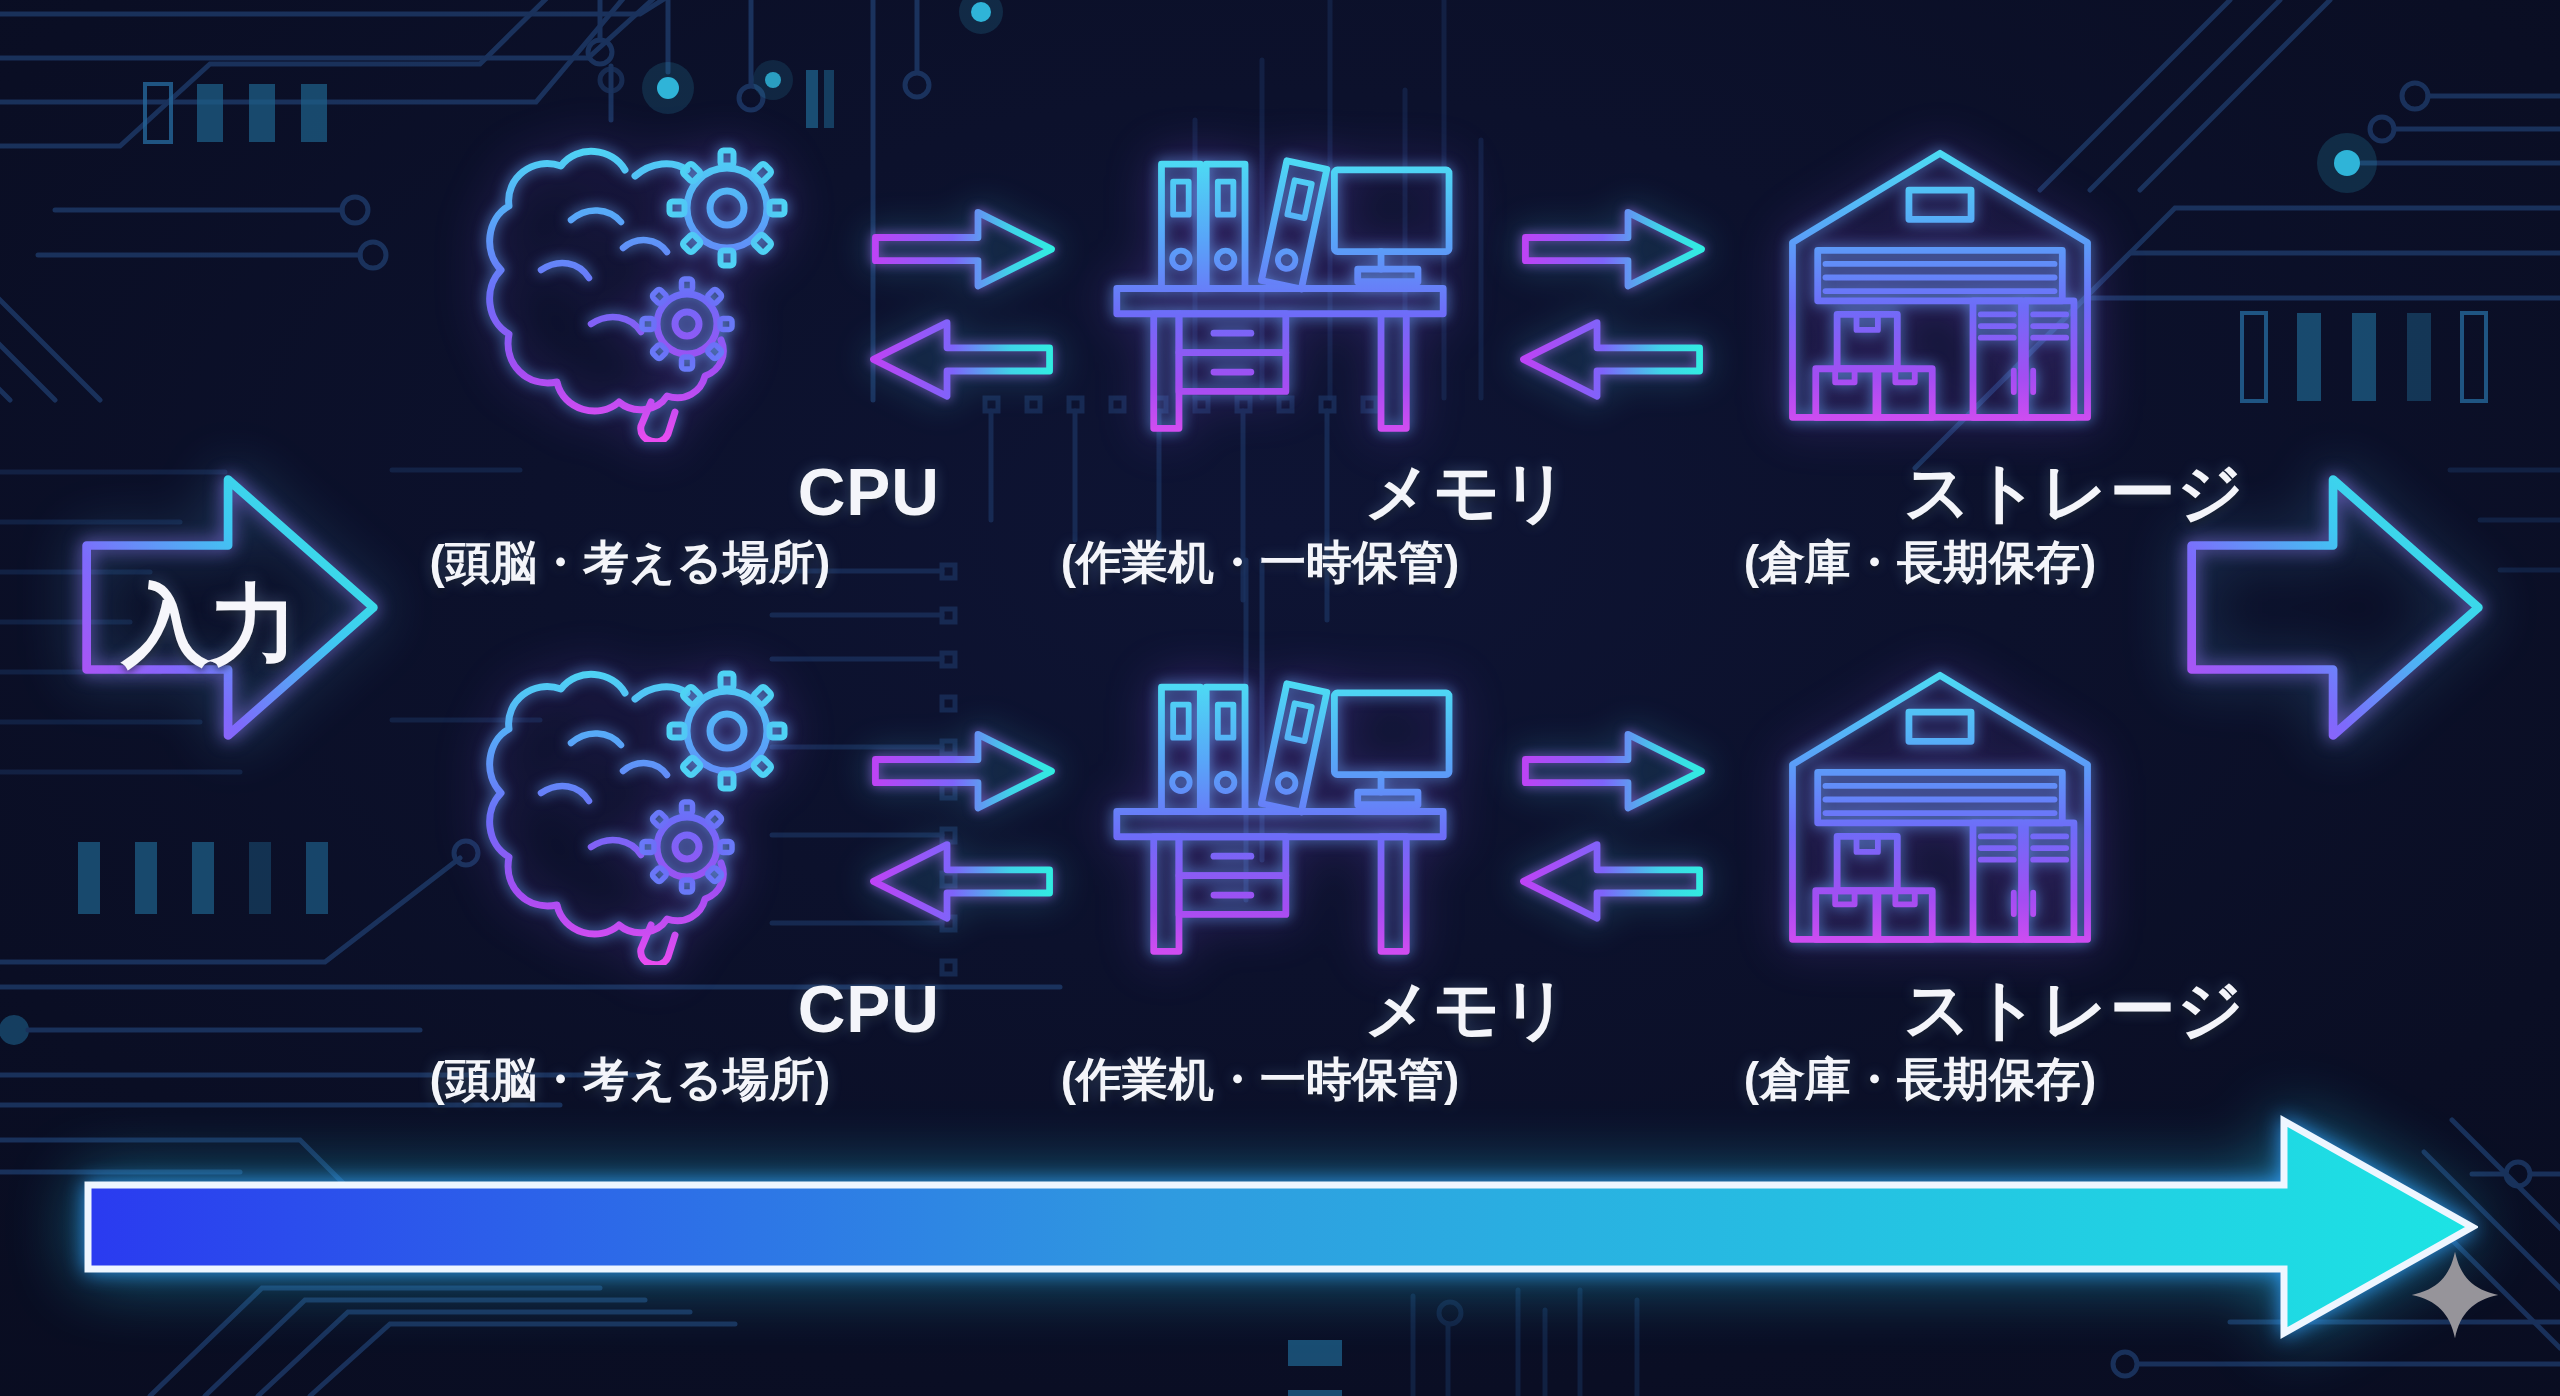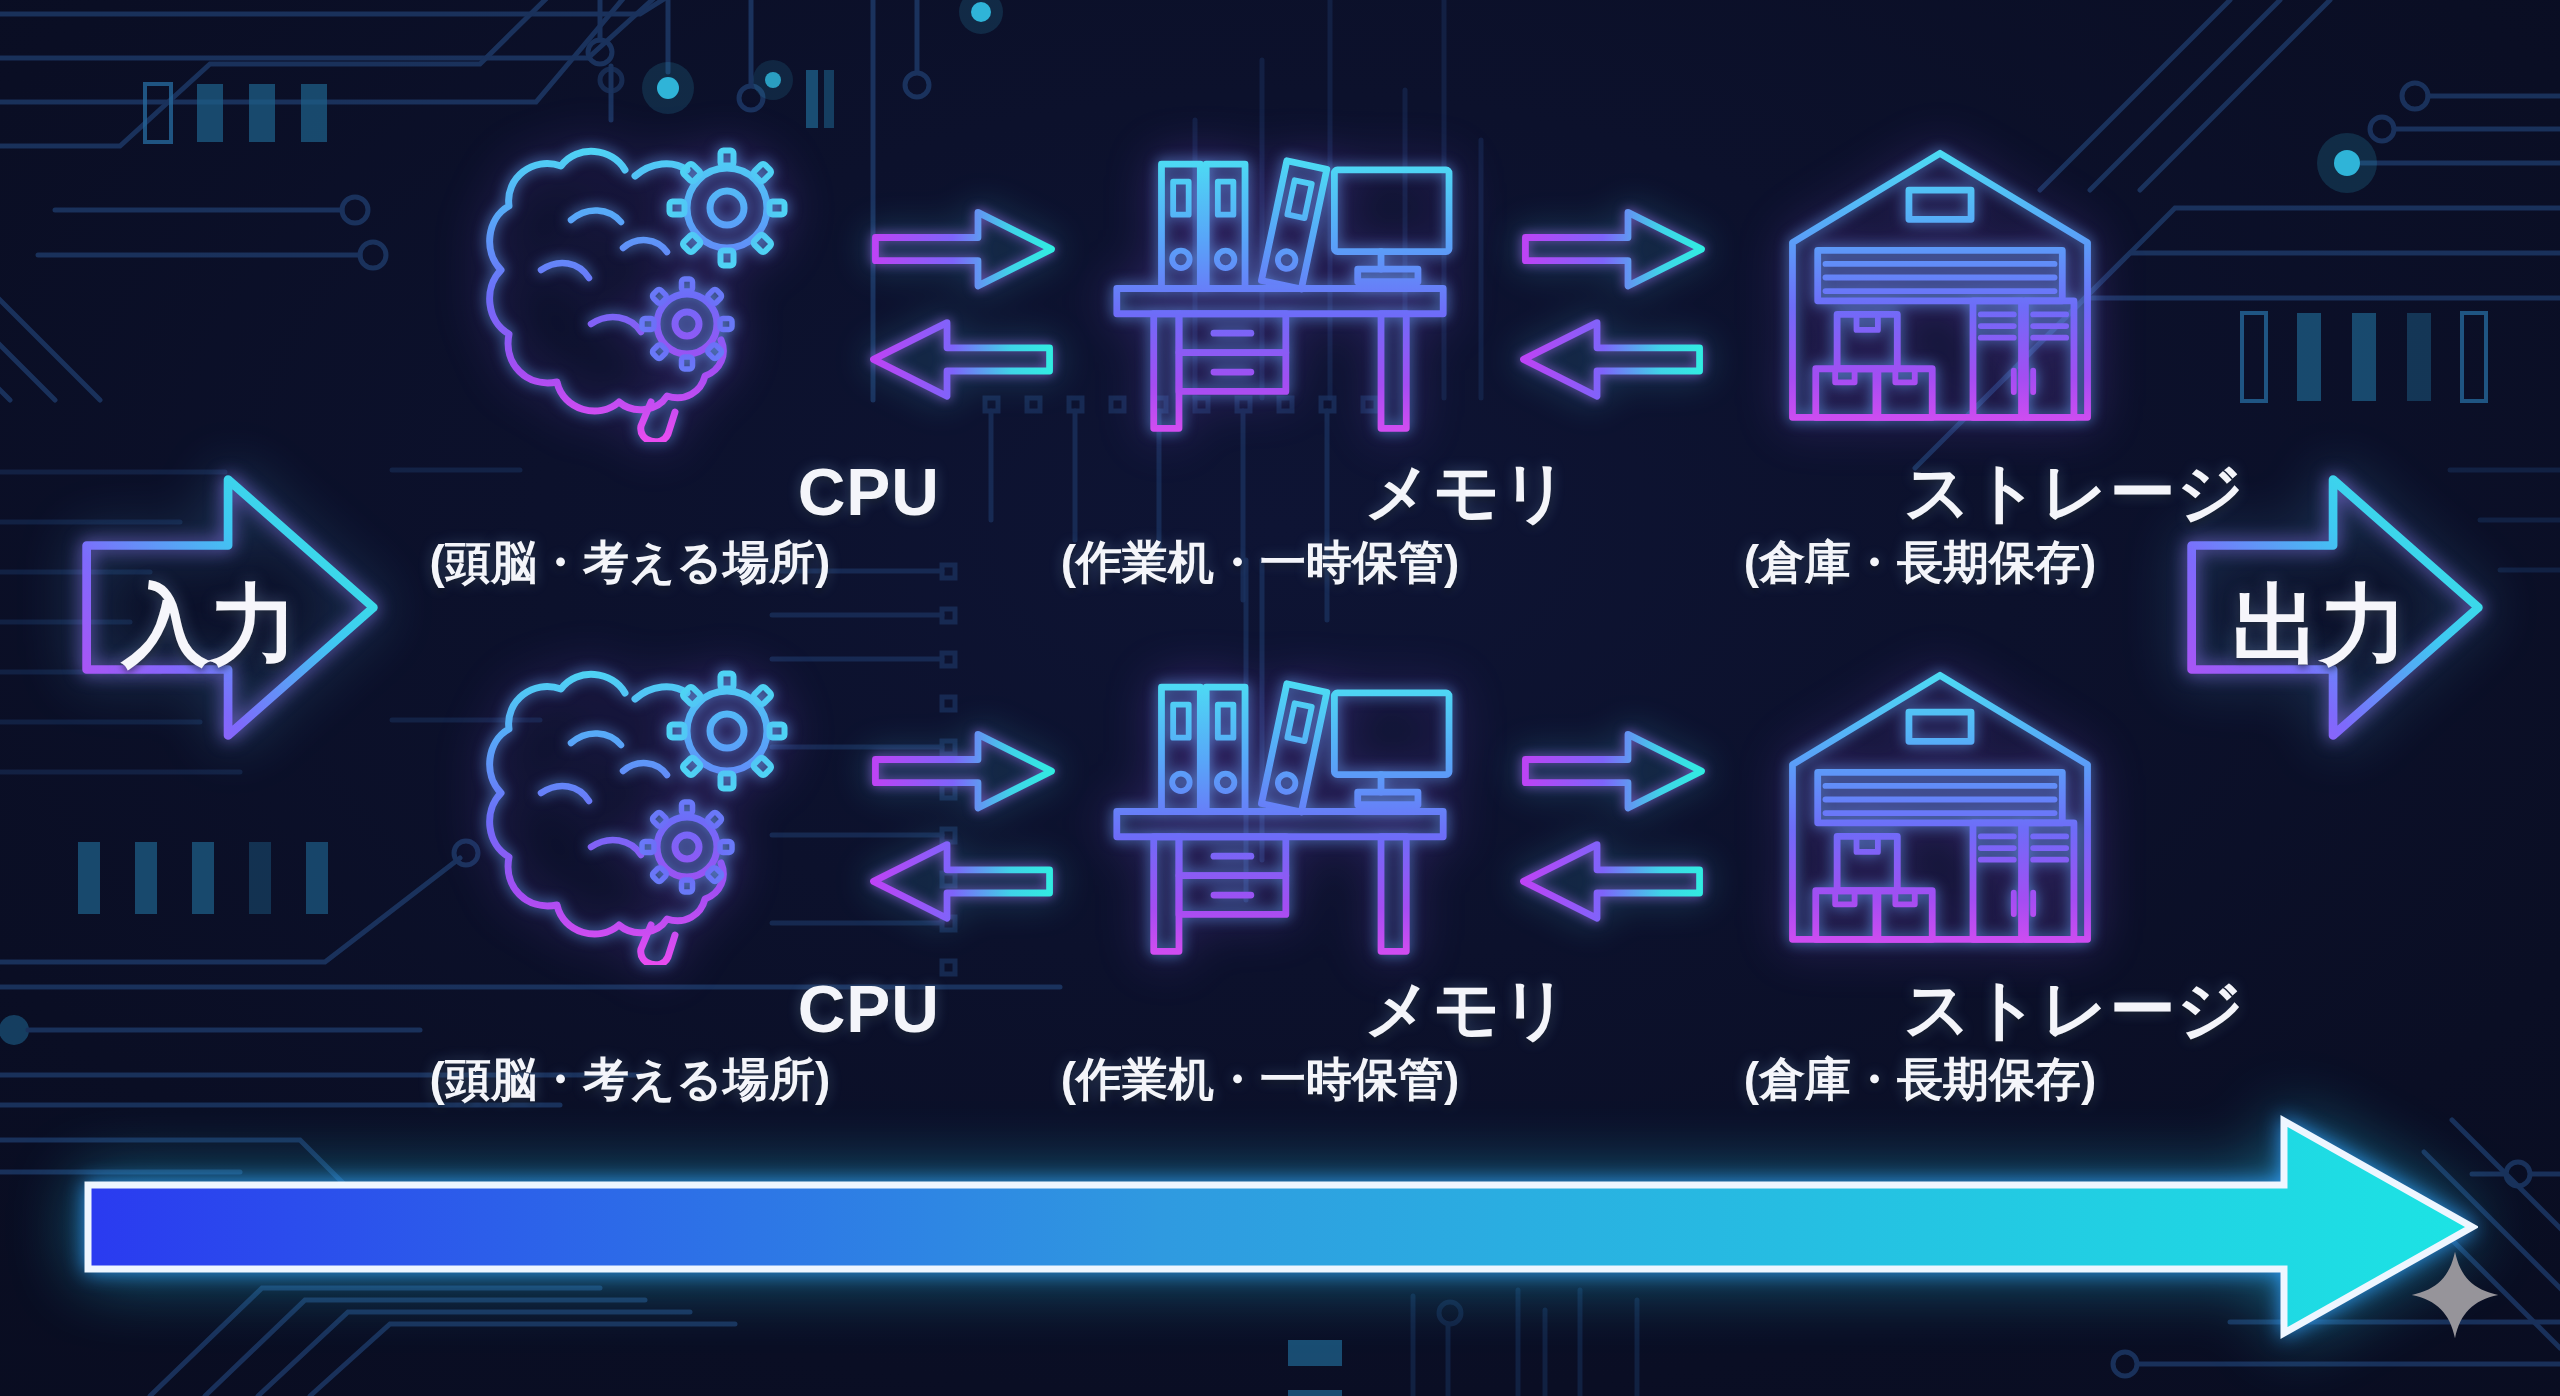--- a/index.html
+++ b/index.html
@@ -336,21 +336,20 @@
   </svg>
 
   <svg class="abs io-svg" style="left:75px;top:450px" width="310" height="315" viewBox="0 0 320 320">
       <use href="#icon-io-arrow"></use>
     </svg>
   <div class="io-label" style="left:95px;top:566px;width:230px;">入力</div>
 
   <svg class="abs io-svg" style="left:2180px;top:450px" width="310" height="315" viewBox="0 0 320 320">
       <use href="#icon-io-arrow"></use>
     </svg>
-  <div class="io-label" style="left:2205px;top:566px;width:230px;">出力</div>
 
   <svg class="abs icon" style="left:475px;top:112px" width="345" height="330" viewBox="0 0 345 330">
       <use href="#icon-brain-gears"></use>
     </svg>
   <svg class="abs icon" style="left:1105px;top:135px" width="350" height="306" viewBox="0 0 360 315">
       <use href="#icon-desk"></use>
     </svg>
   <svg class="abs icon" style="left:1775px;top:128px" width="330" height="301" viewBox="0 0 340 310">
       <use href="#icon-warehouse"></use>
     </svg>

